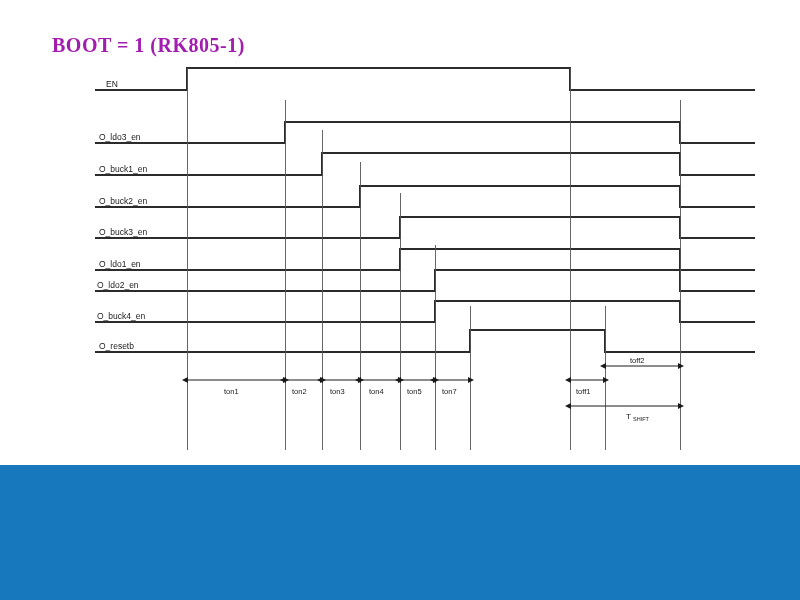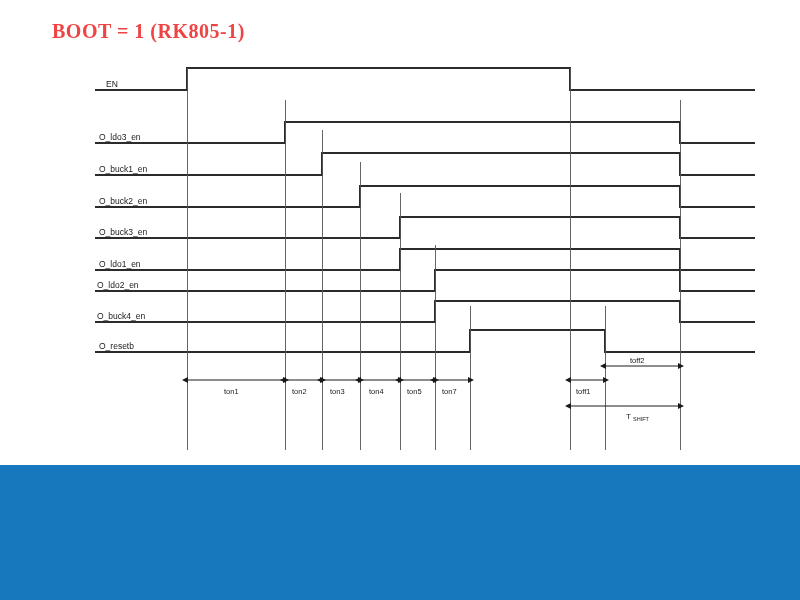--- a/index.html
+++ b/index.html
@@ -20,26 +20,26 @@
     position: absolute;
     left: 0; top: 0;
     width: 800px;
     height: 465px;
     background: #ffffff;
   }
 
   #diagram-title {
     position: absolute;
     left: 52px;
-    top: 20px;
+    top: 34px;
     font-family: "Liberation Serif", serif;
     font-weight: bold;
     font-size: 20px;
     letter-spacing: 0.5px;
-    color: #ef4444;
+    color: #a21caf;
     white-space: nowrap;
   }
 
   #timing-svg {
     position: absolute;
     left: 0;
     top: 0;
   }
 
   .sig-label {

